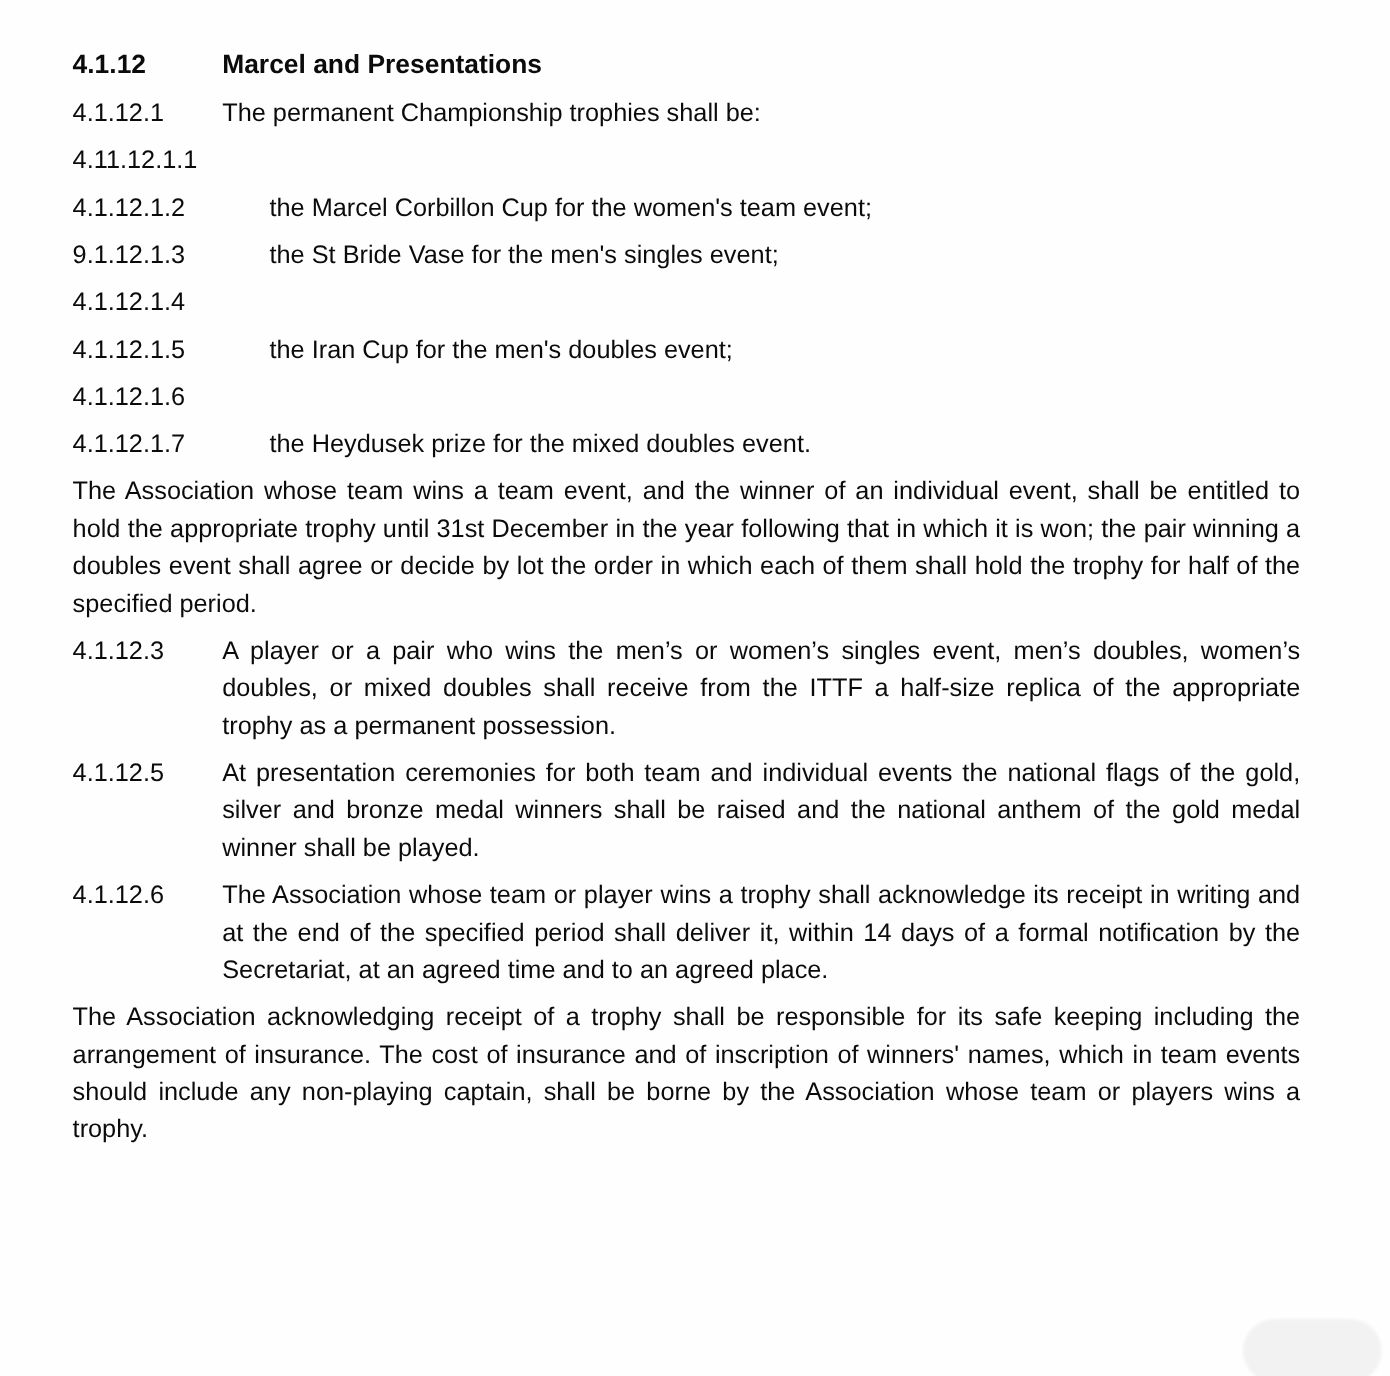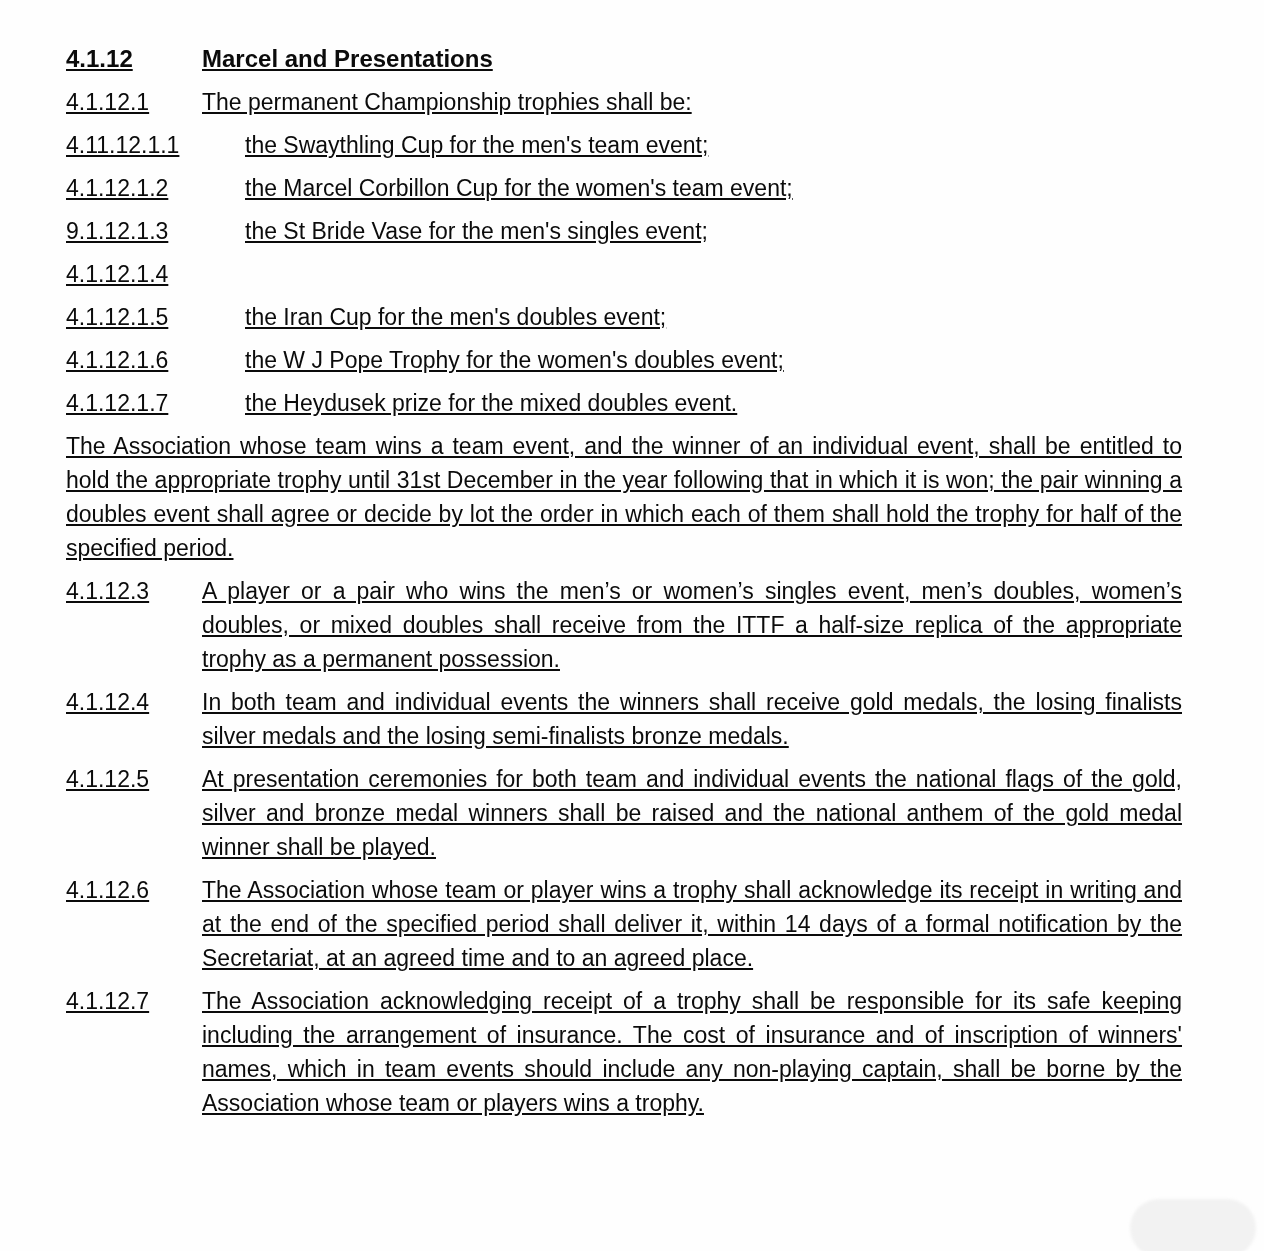--- a/index.html
+++ b/index.html
@@ -15,21 +15,20 @@
     line-height: 34px;
     color: #0b0b0b;
     position: relative;
   }
   .page {
     padding: 42px 82px 0 66px;
   }
   .row {
     display: flex;
     margin-bottom: 9px;
-    text-decoration: underline;
   }
   .row .num {
     flex: 0 0 136px;
     white-space: nowrap;
   }
   .row.level2 .num {
     flex: 0 0 179px;
   }
   .row .txt {
     flex: 1 1 auto;
@@ -59,21 +58,20 @@
     <div class="txt">Marcel and Presentations</div>
   </div>
   <div id="clauses">
   <div class="row clause level1">
     <div class="num">4.1.12.1</div>
     <div class="txt">The permanent Championship trophies shall be:</div>
   </div>
 
   <div class="row clause level2">
     <div class="num">4.11.12.1.1</div>
-    <div class="txt">the Swaythling Cup for the men's team event;</div>
   </div>
 
   <div class="row clause level2">
     <div class="num">4.1.12.1.2</div>
     <div class="txt">the Marcel Corbillon Cup for the women's team event;</div>
   </div>
 
   <div class="row clause level2">
     <div class="num">9.1.12.1.3</div>
     <div class="txt">the St Bride Vase for the men's singles event;</div>
@@ -83,52 +81,46 @@
     <div class="num">4.1.12.1.4</div>
   </div>
 
   <div class="row clause level2">
     <div class="num">4.1.12.1.5</div>
     <div class="txt">the Iran Cup for the men's doubles event;</div>
   </div>
 
   <div class="row clause level2">
     <div class="num">4.1.12.1.6</div>
-    <div class="txt">the W J Pope Trophy for the women's doubles event;</div>
   </div>
 
   <div class="row clause level2">
     <div class="num">4.1.12.1.7</div>
     <div class="txt">the Heydusek prize for the mixed doubles event.</div>
   </div>
 
   <div class="row clause level1">
     <div class="txt">The Association whose team wins a team event, and the winner of an individual event, shall be entitled to hold the appropriate trophy until 31st December in the year following that in which it is won; the pair winning a doubles event shall agree or decide by lot the order in which each of them shall hold the trophy for half of the specified period.</div>
   </div>
 
   <div class="row clause level1">
     <div class="num">4.1.12.3</div>
     <div class="txt">A player or a pair who wins the men’s or women’s singles event, men’s doubles, women’s doubles, or mixed doubles shall receive from the ITTF a half-size replica of the appropriate trophy as a permanent possession.</div>
   </div>
 
-  <div class="row clause level1">
-    <div class="num">4.1.12.4</div>
-    <div class="txt">In both team and individual events the winners shall receive gold medals, the losing finalists silver medals and the losing semi-finalists bronze medals.</div>
-  </div>
 
   <div class="row clause level1">
     <div class="num">4.1.12.5</div>
     <div class="txt">At presentation ceremonies for both team and individual events the national flags of the gold, silver and bronze medal winners shall be raised and the national anthem of the gold medal winner shall be played.</div>
   </div>
 
   <div class="row clause level1">
     <div class="num">4.1.12.6</div>
     <div class="txt">The Association whose team or player wins a trophy shall acknowledge its receipt in writing and at the end of the specified period shall deliver it, within 14 days of a formal notification by the Secretariat, at an agreed time and to an agreed place.</div>
   </div>
 
   <div class="row clause level1">
-    <div class="num">4.1.12.7</div>
     <div class="txt">The Association acknowledging receipt of a trophy shall be responsible for its safe keeping including the arrangement of insurance. The cost of insurance and of inscription of winners' names, which in team events should include any non-playing captain, shall be borne by the Association whose team or players wins a trophy.</div>
   </div>
 </div>
 </div>
 
 <div class="watermark"></div>
 
 </body></html>

